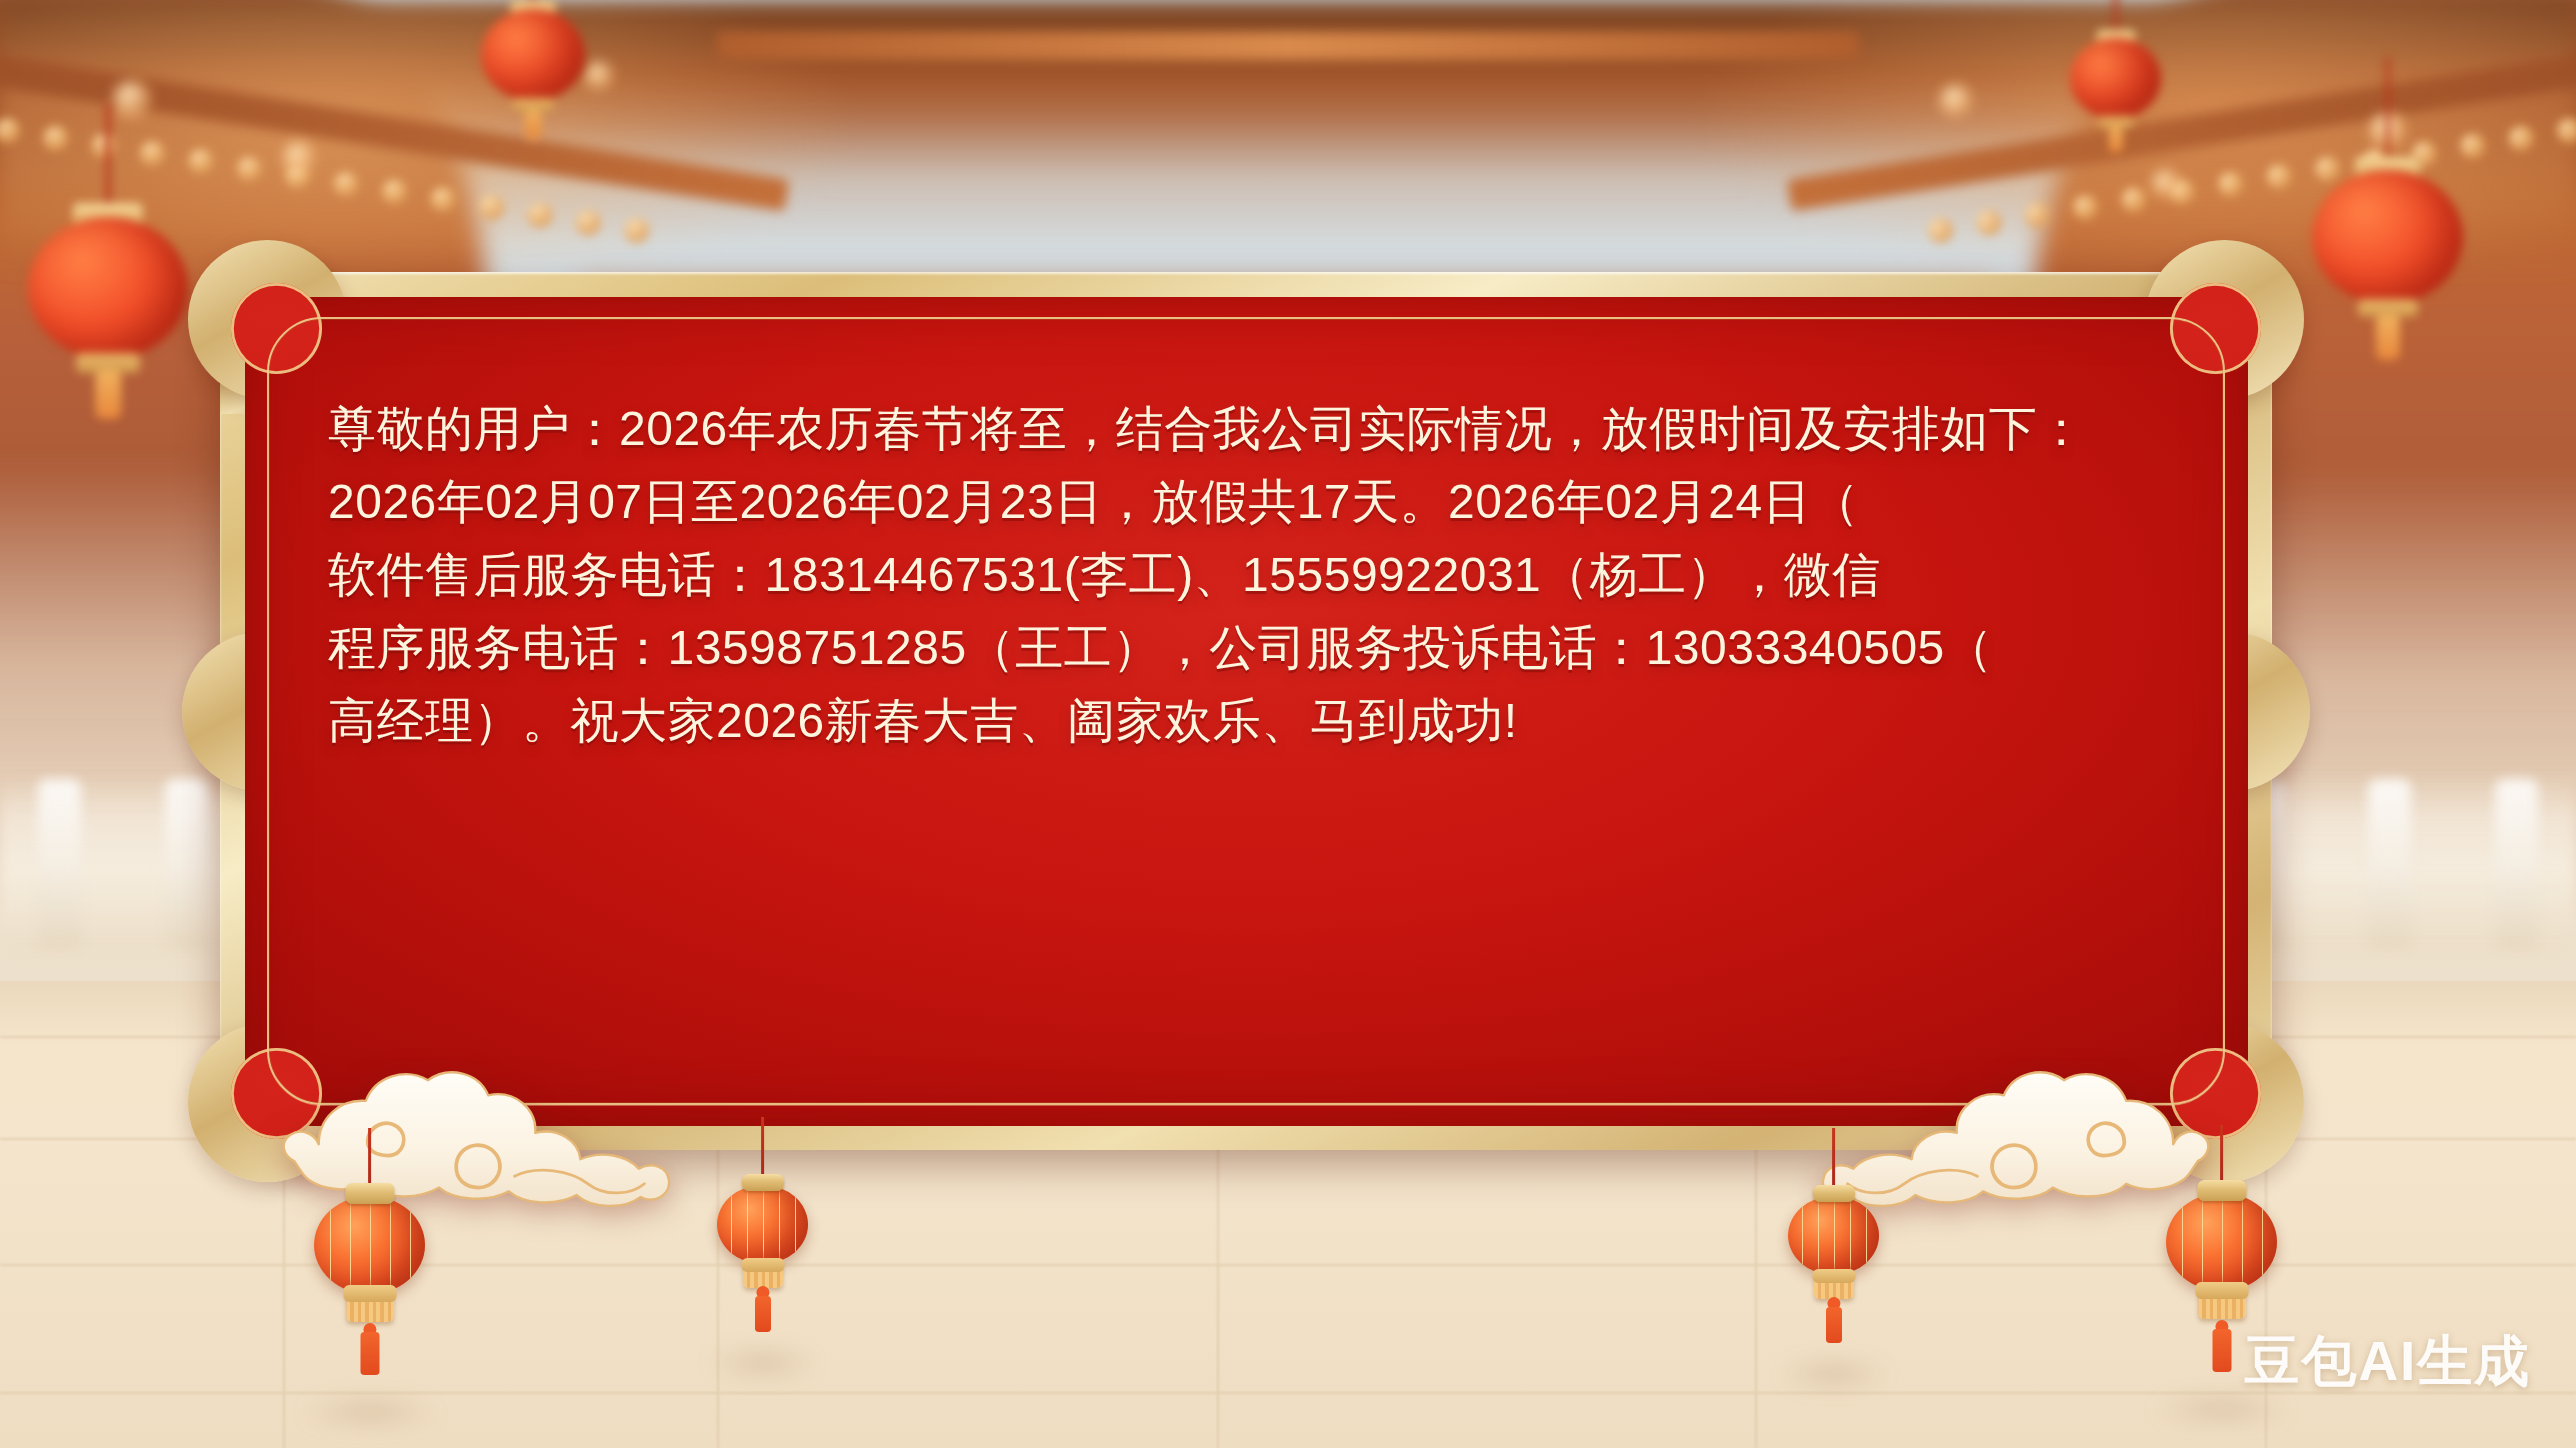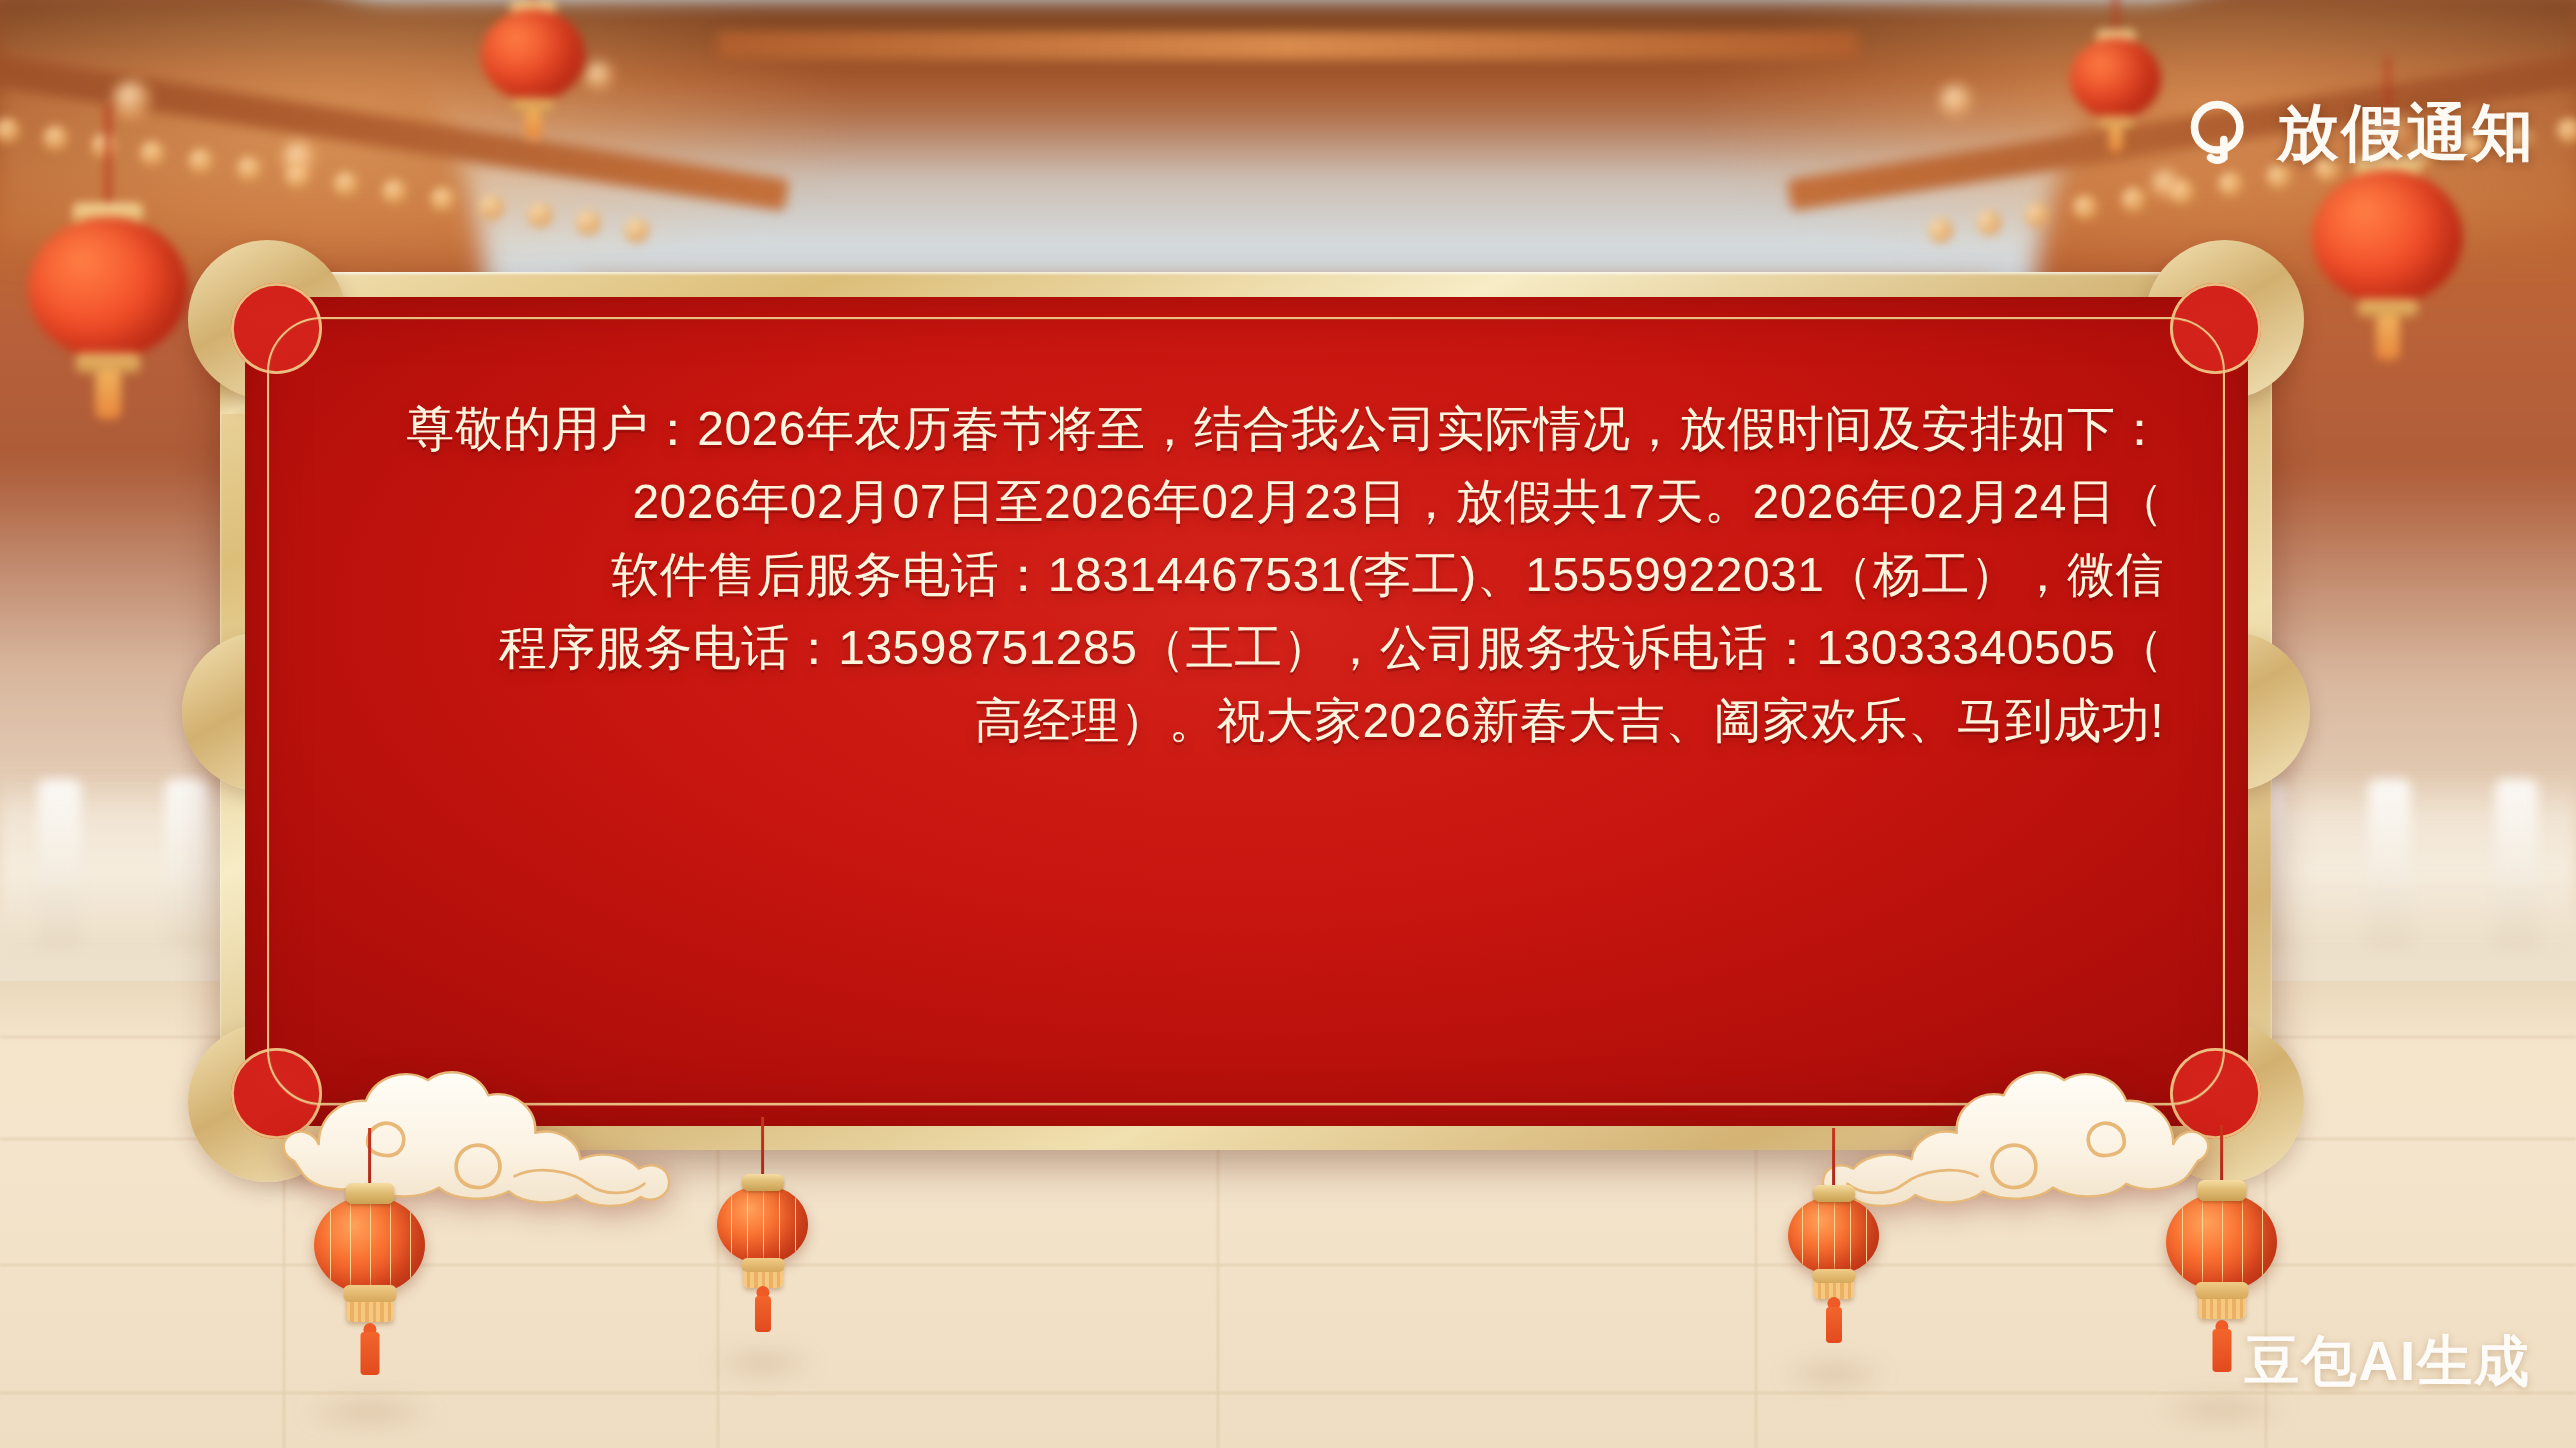--- a/index.html
+++ b/index.html
@@ -148,21 +148,21 @@
     text-shadow:0 4.7px 0 rgba(132,14,8,.45), 0 8.5px 19px rgba(110,10,6,.45);
     margin:42px 0 0 0;
   }
   #notice-body{
     margin:55px 17px 0 17px;
     font-size:48px;line-height:1.52;
     color:#fdf4dd;
     text-shadow:0 2.8px 0 rgba(128,12,7,.5), 0 4.7px 11.3px rgba(120,10,6,.35);
     letter-spacing:0.5px;
   }
-  #notice-body p{margin:0;white-space:nowrap;text-align:right;}
+  #notice-body p{margin:0;white-space:nowrap;}
 
   
   .cloud{position:absolute;pointer-events:none;}
   .cloud svg{display:block;filter:drop-shadow(0 7.5px 15px rgba(120,20,10,.35));}
   .cloud-left{left:57px;bottom:-62px;width:396px;}
   .cloud-right{right:57px;bottom:-62px;width:396px;transform:scaleX(-1);}
 
   
   .fg-lantern{position:absolute;width:111px;height:98px;}
   .fg-lantern .cord{position:absolute;left:50%;transform:translateX(-50%);top:-68px;width:3.8px;height:70px;
@@ -312,29 +312,20 @@
       <i class="fh" style="top:283px;"></i>
       <i class="fh" style="top:411px;"></i>
       <i class="fv" style="left:283px;"></i>
       <i class="fv" style="left:717px;"></i>
       <i class="fv" style="left:1217px;"></i>
       <i class="fv" style="left:1755px;"></i>
       <i class="fv" style="left:2265px;"></i>
     </div>
   </div>
 
-  <div id="logo">
-    <span class="mark">
-      <svg viewBox="0 0 74 74" width="70" height="70" aria-hidden="true">
-        <circle cx="33" cy="31" r="24" fill="none" stroke="#fdfaf4" stroke-width="8"></circle>
-        <path d="M40 44 L40 63 A10 10 0 0 1 26 63" fill="none" stroke="#fdfaf4" stroke-width="8" stroke-linecap="round"></path>
-      </svg>
-    </span>
-    <span class="wordmark">放假通知</span>
-  </div>
 
   <div id="card">
 
     <div class="frame-outer"></div>
     <div class="cusp cusp-tl"></div>
     <div class="cusp cusp-tr"></div>
     <div class="cusp cusp-bl"></div>
     <div class="cusp cusp-br"></div>
     <div class="cusp cusp-ml"></div>
     <div class="cusp cusp-mr"></div>

